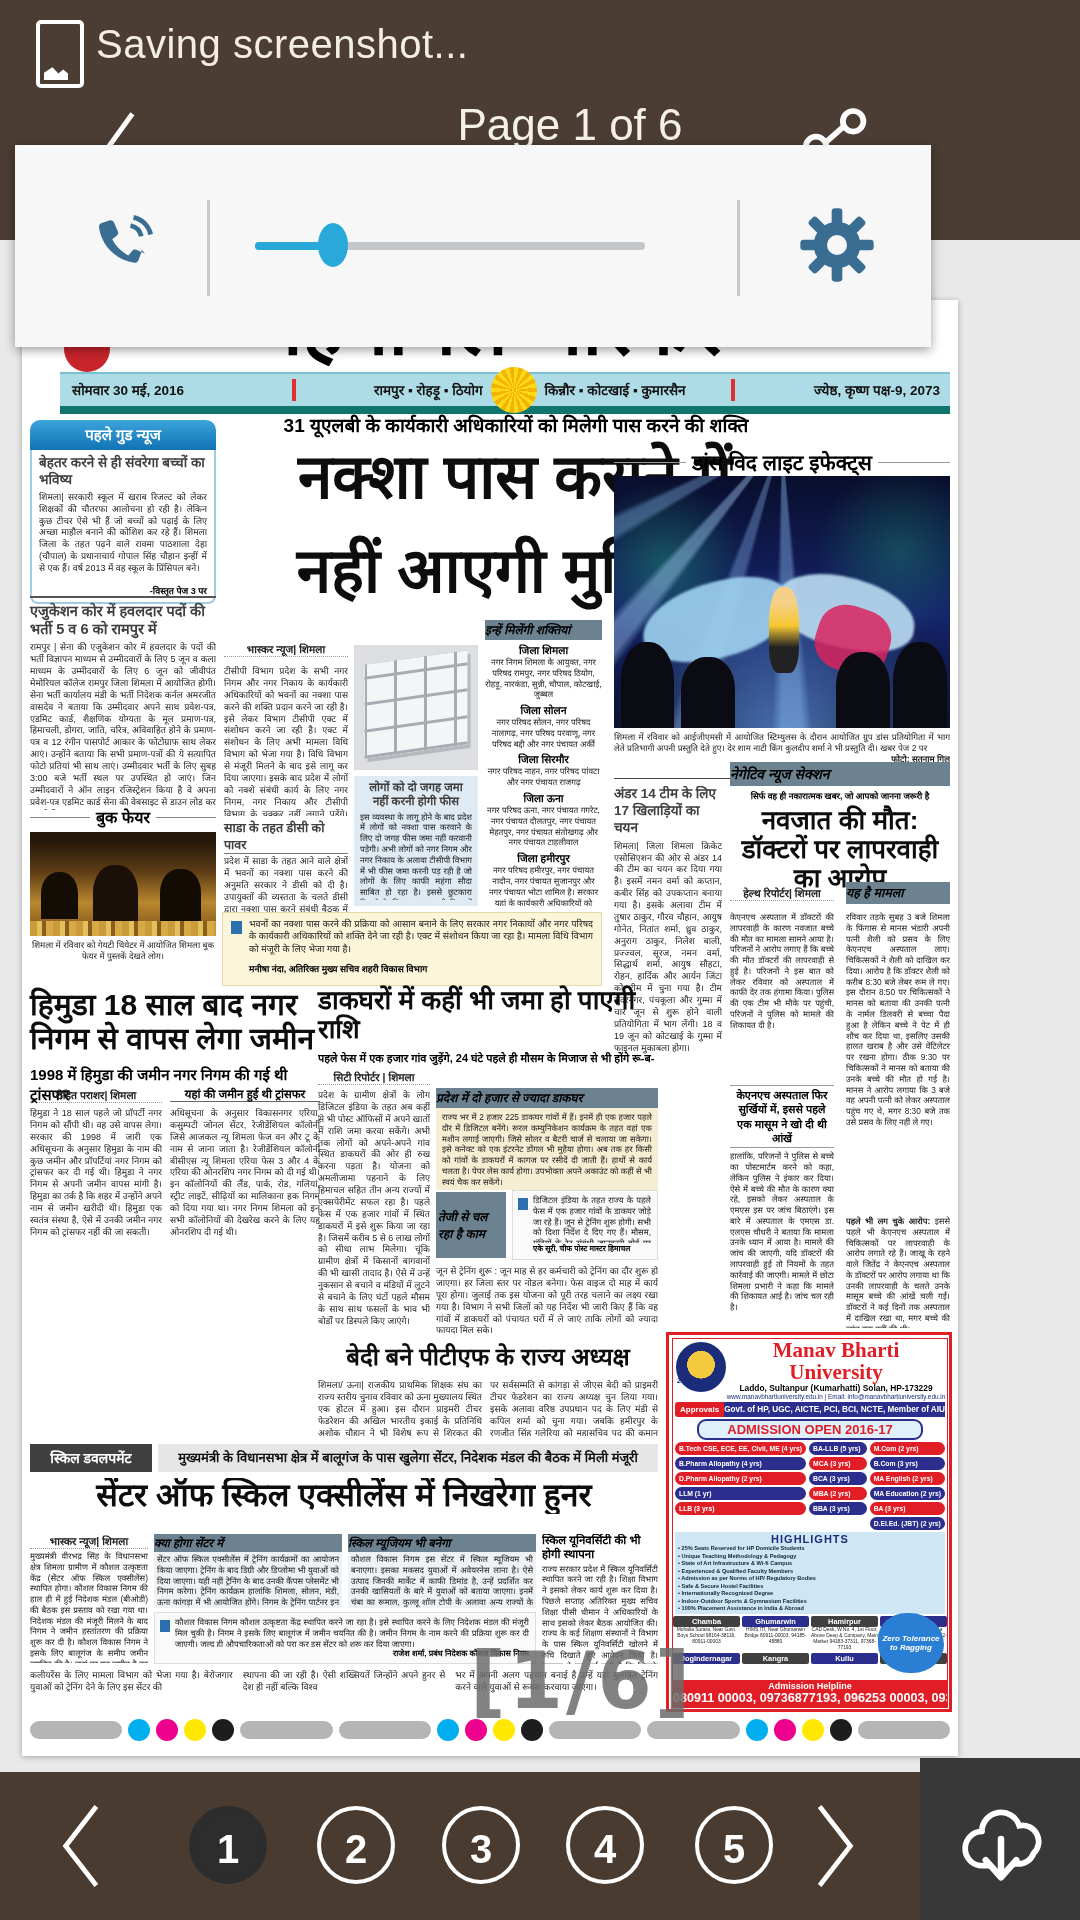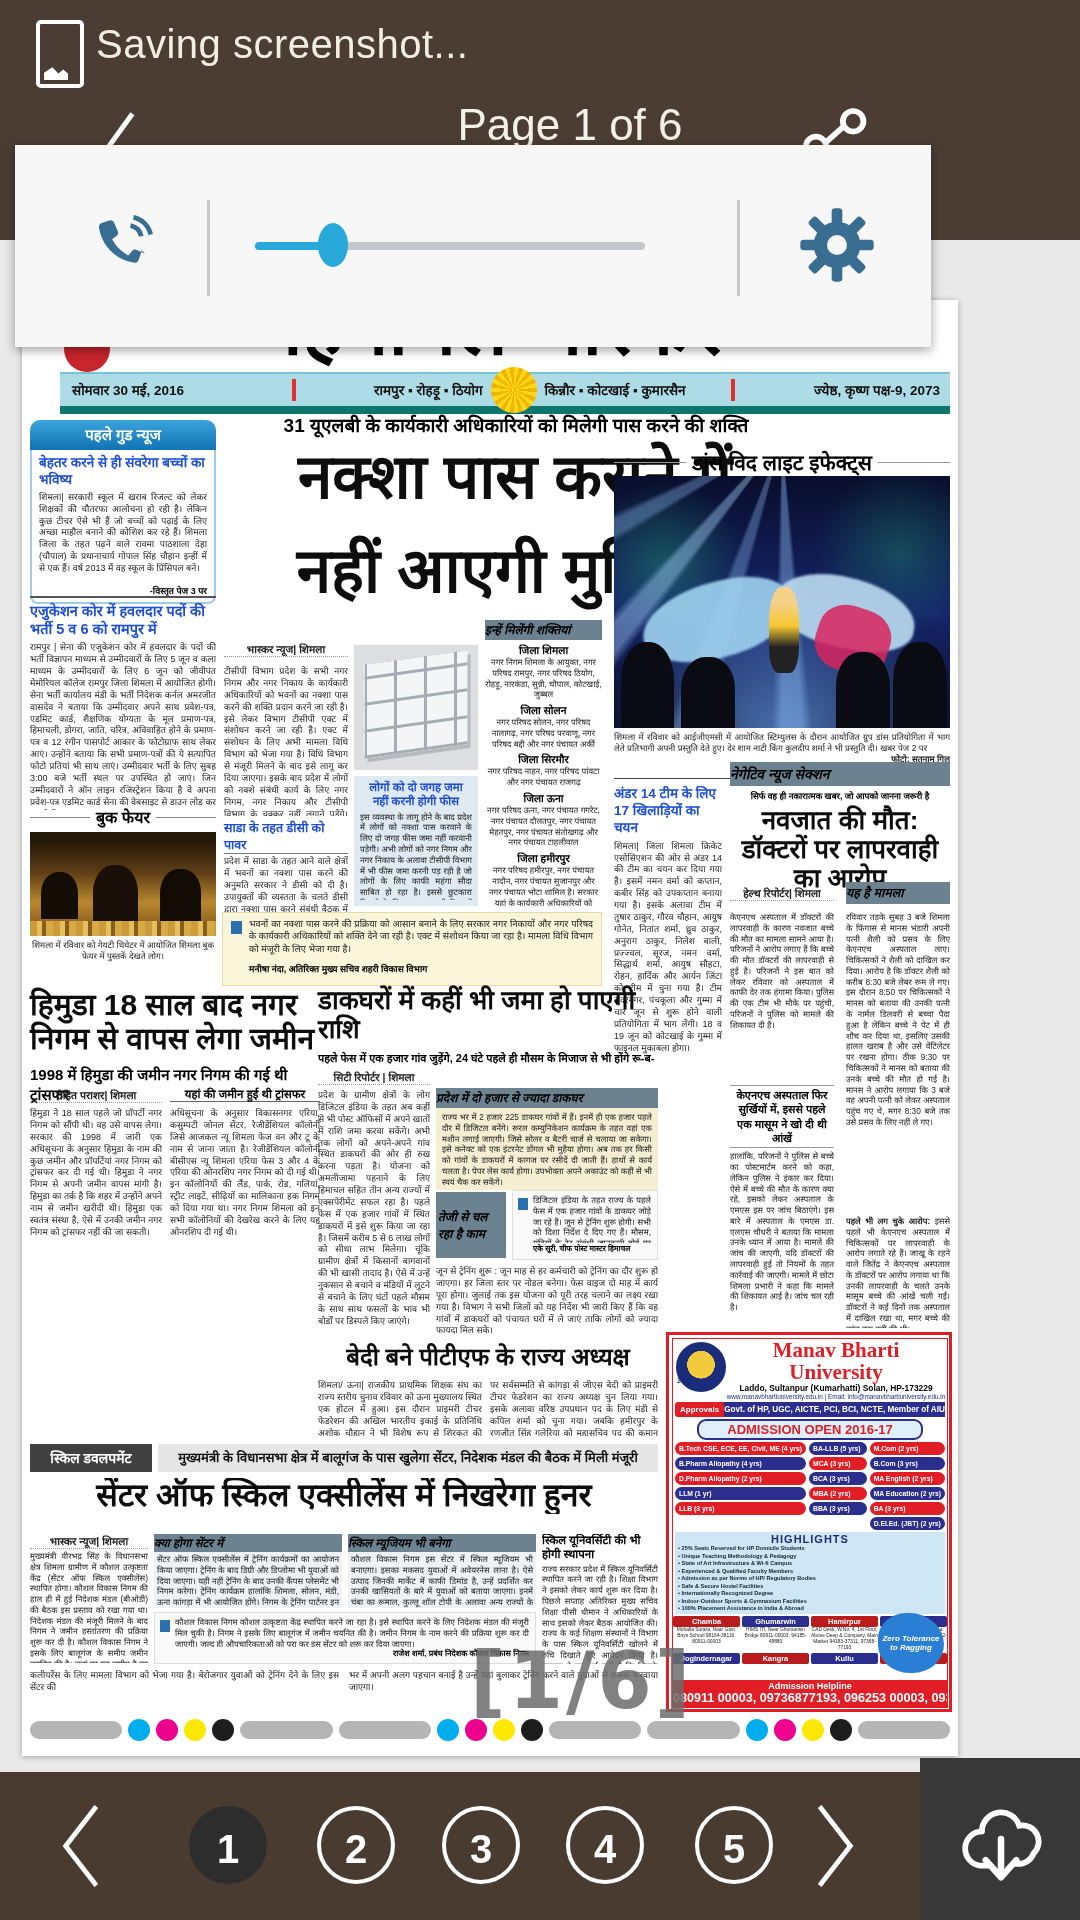--- a/index.html
+++ b/index.html
@@ -35,21 +35,21 @@
        background:repeating-conic-gradient(#ffd816 0 12deg,#f2b400 12deg 24deg);}
   .news-body{font-size:9px;line-height:1.32;text-align:justify;color:#1c1c1c;overflow:hidden;}
   .tiny{font-size:8.3px;line-height:1.3;}
   .slate{background:#6d8290;color:#000000;font-weight:bold;text-align:left;font-style:italic;}
   .rule{background:#444;}
   .byline{font-size:10.5px;font-weight:bold;color:#222;text-align:center;border-bottom:1px dotted #999;}
   
   .gn-head{background:linear-gradient(#3ba4dc,#1173b4);color:#fff;font-size:15px;font-weight:bold;
            text-align:center;line-height:30px;border-radius:10px 10px 0 0;}
   .gn-box{border:2px solid #9fcde8;border-top:none;border-radius:0 0 8px 8px;padding:5px 7px;}
-  .art-title{font-weight:bold;color:#1d4ed8;}
+  .art-title{font-weight:bold;color:#404040;}
   
   .dance-photo{background:
      radial-gradient(circle at 50% 105%, rgba(110,170,255,.65), transparent 55%),
      radial-gradient(circle at 15% 35%, rgba(40,220,140,.30), transparent 25%),
      radial-gradient(circle at 85% 30%, rgba(40,220,140,.25), transparent 25%),
      linear-gradient(180deg,#090e2c,#15246b 55%,#0b0f28);overflow:hidden;}
   .beams{position:absolute;left:0;top:0;right:0;bottom:0;
      background:conic-gradient(from 160deg at 50% -15%,transparent 0 14deg,rgba(150,200,255,.4) 16deg 20deg,
        transparent 22deg 34deg,rgba(150,200,255,.33) 36deg 40deg,transparent 42deg 56deg,
        rgba(170,210,255,.42) 58deg 62deg,transparent 64deg 78deg,rgba(150,200,255,.33) 80deg 84deg,
@@ -92,21 +92,21 @@
       background:radial-gradient(circle at 50% 45%,#f3c93e 0 40%,#1b2d7a 41%);border:2px solid #1b2d7a;}
   .ad-approv{display:flex;align-items:center;height:16px;margin:1px 2px;}
   .ad-approv .lbl{background:#e11d26;color:#fff;font-size:8px;font-weight:bold;padding:0 5px;border-radius:3px 0 0 3px;line-height:15px;}
   .ad-approv .txt{background:#2b2e8c;color:#fff;font-size:8.2px;font-weight:bold;flex:1;text-align:center;line-height:15px;}
   .ad-open{margin:2px 24px;border:2px solid #2b2e8c;border-radius:9px;color:#e11d26;background:#dff0fa;
            font-size:13px;font-weight:bold;text-align:center;line-height:17px;}
   .pillcol{display:flex;flex-direction:column;gap:2px;}
   .cpill{color:#fff;font-size:6.8px;font-weight:bold;line-height:13px;border-radius:7px;padding:0 4px;
          white-space:nowrap;overflow:hidden;}
   .cpill.red{background:#e11d26;}　.cpill.blue{background:#2b2e8c;}
-  .red{background:#b91c1c;} .blue{background:#2b2e8c;}
+  .red{background:#404040;} .blue{background:#2b2e8c;}
   .hl-box{background:#cfe7f5;padding:1px 3px;}
   .hl-box h4{margin:0;color:#1b2d7a;font-size:11px;text-align:center;letter-spacing:1px;}
   .hl-box li{font-size:5.6px;font-weight:bold;color:#123;margin:0;line-height:1.35;}
   .schol{background:#1b9ad6;color:#fff;text-align:center;border-radius:4px;padding:1px 0;}
   .banner{background:#1b9ad6;color:#fff;font-size:6.4px;font-weight:bold;line-height:12px;padding:0 3px;margin-top:2px;
           white-space:nowrap;overflow:hidden;}
   .citygrid{display:grid;grid-template-columns:1fr 1fr 1fr 1fr;gap:2px;margin-top:2px;}
   .cityname{color:#fff;font-size:7.4px;font-weight:bold;text-align:center;border-radius:2px;line-height:11px;}
   .cityaddr{font-size:4.9px;line-height:1.25;text-align:center;color:#222;}
   .zero-badge{background:#2a7fd4;border-radius:45% 55% 50% 50%;color:#fff;font-size:8px;font-weight:bold;
@@ -368,20 +368,21 @@
     <div class="news-body tiny" style="height:100px;margin-top:2px">राज्य सरकार प्रदेश में स्किल यूनिवर्सिटी स्थापित करने जा रही है। शिक्षा विभाग ने इसको लेकर कार्य शुरू कर दिया है। पिछले सप्ताह अतिरिक्त मुख्य सचिव शिक्षा पीसी धीमान ने अधिकारियों के साथ इसको लेकर बैठक आयोजित की। राज्य के कई शिक्षण संस्थानों ने विभाग के पास स्किल यूनिवर्सिटी खोलने में रुचि दिखाते हुए आवेदन किया है। सरकार ने यह शर्त रखी है कि जिसके पास अपनी जमीन होगी और पर्याप्त इंफ्रास्ट्रक्चर होगा उसे ही स्किल यूनिवर्सिटी खोलने की परमिशन दी जाएगी।</div>
   </div>
   <div class="abs qbox" style="left:132px;top:1312px;width:382px;height:52px;box-sizing:border-box">
     <span class="qmark"></span>
     <div class="news-body tiny" style="height:30px">कौशल विकास निगम कौशल उत्कृष्टता केंद्र स्थापित करने जा रहा है। इसे स्थापित करने के लिए निदेशक मंडल की मंजूरी मिल चुकी है। निगम ने इसके लिए बालूगंज में जमीन चयनित की है। जमीन निगम के नाम करने की प्रक्रिया शुरू कर दी जाएगी। जल्द ही औपचारिकताओं को पूरा कर इस सेंटर को शुरू कर दिया जाएगा।</div>
     <div style="font-size:8px;font-weight:bold;text-align:right">राजेश शर्मा, प्रबंध निदेशक कौशल विकास निगम</div>
   </div>
   <div class="abs" style="left:8px;top:1370px;width:628px;height:42px;display:flex;gap:10px">
 
   <div class="news-body" style="flex:1;height:42px">कलीयरेंस के लिए मामला विभाग को भेजा गया है। बेरोजगार युवाओं को ट्रेनिंग देने के लिए इस सेंटर की</div>
+      <div class="news-body" style="flex:1;height:42px">स्थापना की जा रही है। ऐसी शख्सियतें जिन्होंने अपने हुनर से देश ही नहीं बल्कि विश्व</div>
       <div class="news-body" style="flex:1;height:42px">भर में अपनी अलग पहचान बनाई है उन्हें यहां बुलाकर ट्रेनिंग करने वाले युवाओं से रूबरू करवाया जाएगा।</div>
     </div>
 
   <div class="abs ad">
     <div class="ad-inner">
       <div class="ad-crest"></div>
       <div style="margin-left:52px;text-align:center">
         <div class="ad-name">Manav Bharti University</div>
         <div style="font-size:8.4px;font-weight:bold">Laddo, Sultanpur (Kumarhatti) Solan, HP-173229</div>
         <div style="font-size:6.4px;color:#1b2d7a">www.manavbhartiuniversity.edu.in | Email: info@manavbhartiuniversity.edu.in</div>

